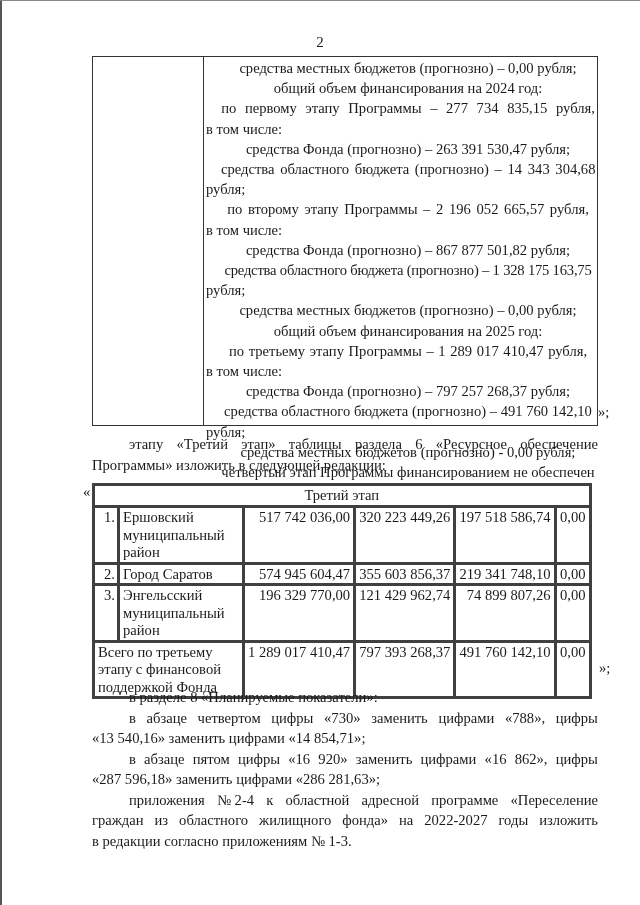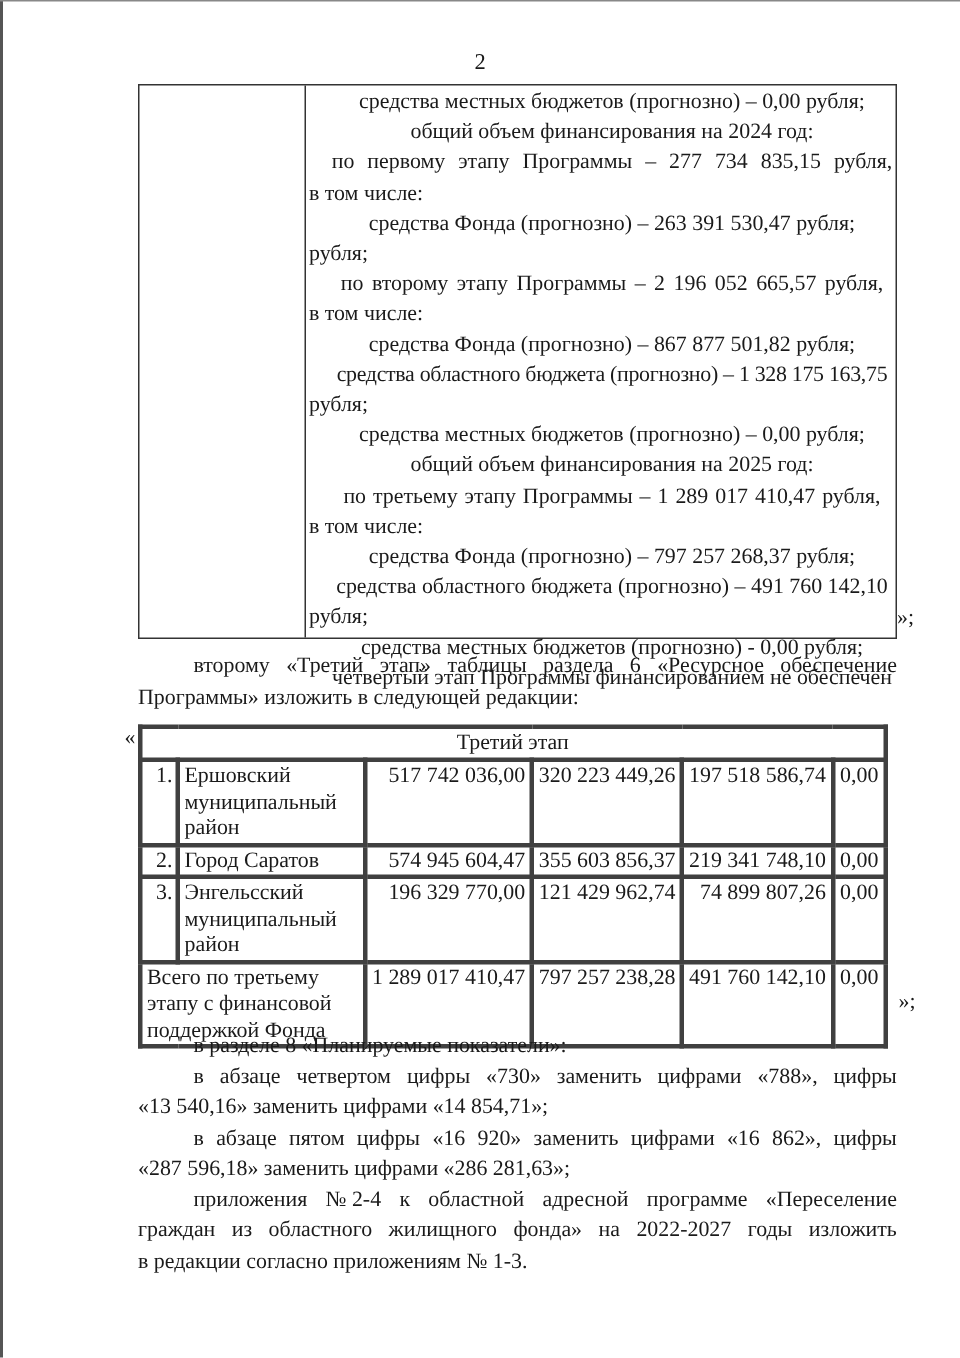--- a/index.html
+++ b/index.html
@@ -42,20 +42,21 @@
 <div class="page-num">2</div>
 
 <div class="t1">
   <div class="col-left"></div>
   <div class="col-right">
     <div class="ln ind">средства местных бюджетов (прогнозно) – 0,00 рубля;</div>
     <div class="ln ind">общий объем финансирования на 2024 год:</div>
     <div class="ln ind" style="word-spacing:5px">по первому этапу Программы – 277 734 835,15 рубля,</div>
     <div class="ln">в том числе:</div>
     <div class="ln ind">средства Фонда (прогнозно) – 263 391 530,47 рубля;</div>
+    <div class="ln ind" style="word-spacing:2px">средства областного бюджета (прогнозно) – 14 343 304,68</div>
     <div class="ln">рубля;</div>
     <div class="ln ind" style="word-spacing:2px">по второму этапу Программы – 2 196 052 665,57 рубля,</div>
     <div class="ln">в том числе:</div>
     <div class="ln ind">средства Фонда (прогнозно) – 867 877 501,82 рубля;</div>
     <div class="ln ind" style="letter-spacing:-0.2px">средства областного бюджета (прогнозно) – 1 328 175 163,75</div>
     <div class="ln">рубля;</div>
     <div class="ln ind">средства местных бюджетов (прогнозно) – 0,00 рубля;</div>
     <div class="ln ind">общий объем финансирования на 2025 год:</div>
     <div class="ln ind" style="word-spacing:1px">по третьему этапу Программы – 1 289 017 410,47 рубля,</div>
     <div class="ln">в том числе:</div>
@@ -63,21 +64,21 @@
     <div class="ln ind">средства областного бюджета (прогнозно) – 491 760 142,10</div>
     <div class="ln">рубля;</div>
     <div class="ln ind">средства местных бюджетов (прогнозно) - 0,00 рубля;</div>
     <div class="ln ind">четвертый этап Программы финансированием не обеспечен</div>
   </div>
 </div>
 <div class="close-q1">»;</div>
 
 <div class="para" style="top:434px;">
   <div class="just-line" style="padding-left:37px;">
-    <span>второму</span>
+    <span>этапу</span>
     <span>«Третий</span>
     <span>этап»</span>
     <span>таблицы</span>
     <span>раздела</span>
     <span>6</span>
     <span>«Ресурсное</span>
     <span>обеспечение</span>
   </div>
   <div>Программы» изложить в следующей редакции:</div>
 </div>
@@ -116,21 +117,21 @@
     <td class="idx">3.</td>
     <td>Энгельсский муниципальный район</td>
     <td class="num">196 329 770,00</td>
     <td class="num">121 429 962,74</td>
     <td class="num">74 899 807,26</td>
     <td class="num">0,00</td>
   </tr>
   <tr style="height:52px">
     <td colspan="2">Всего по третьему этапу с финансовой поддержкой Фонда</td>
     <td class="num">1 289 017 410,47</td>
-    <td class="num">797 257 238,28</td>
+    <td class="num">797 393 268,37</td>
     <td class="num">491 760 142,10</td>
     <td class="num">0,00</td>
   </tr>
 </tbody>
   </table>
 <div class="close-q2">»;</div>
 
 <div class="para" style="top:687px;">
   <div class="indent">в разделе 8 «Планируемые показатели»:</div>
   <div class="just-line" style="padding-left:37px;">

